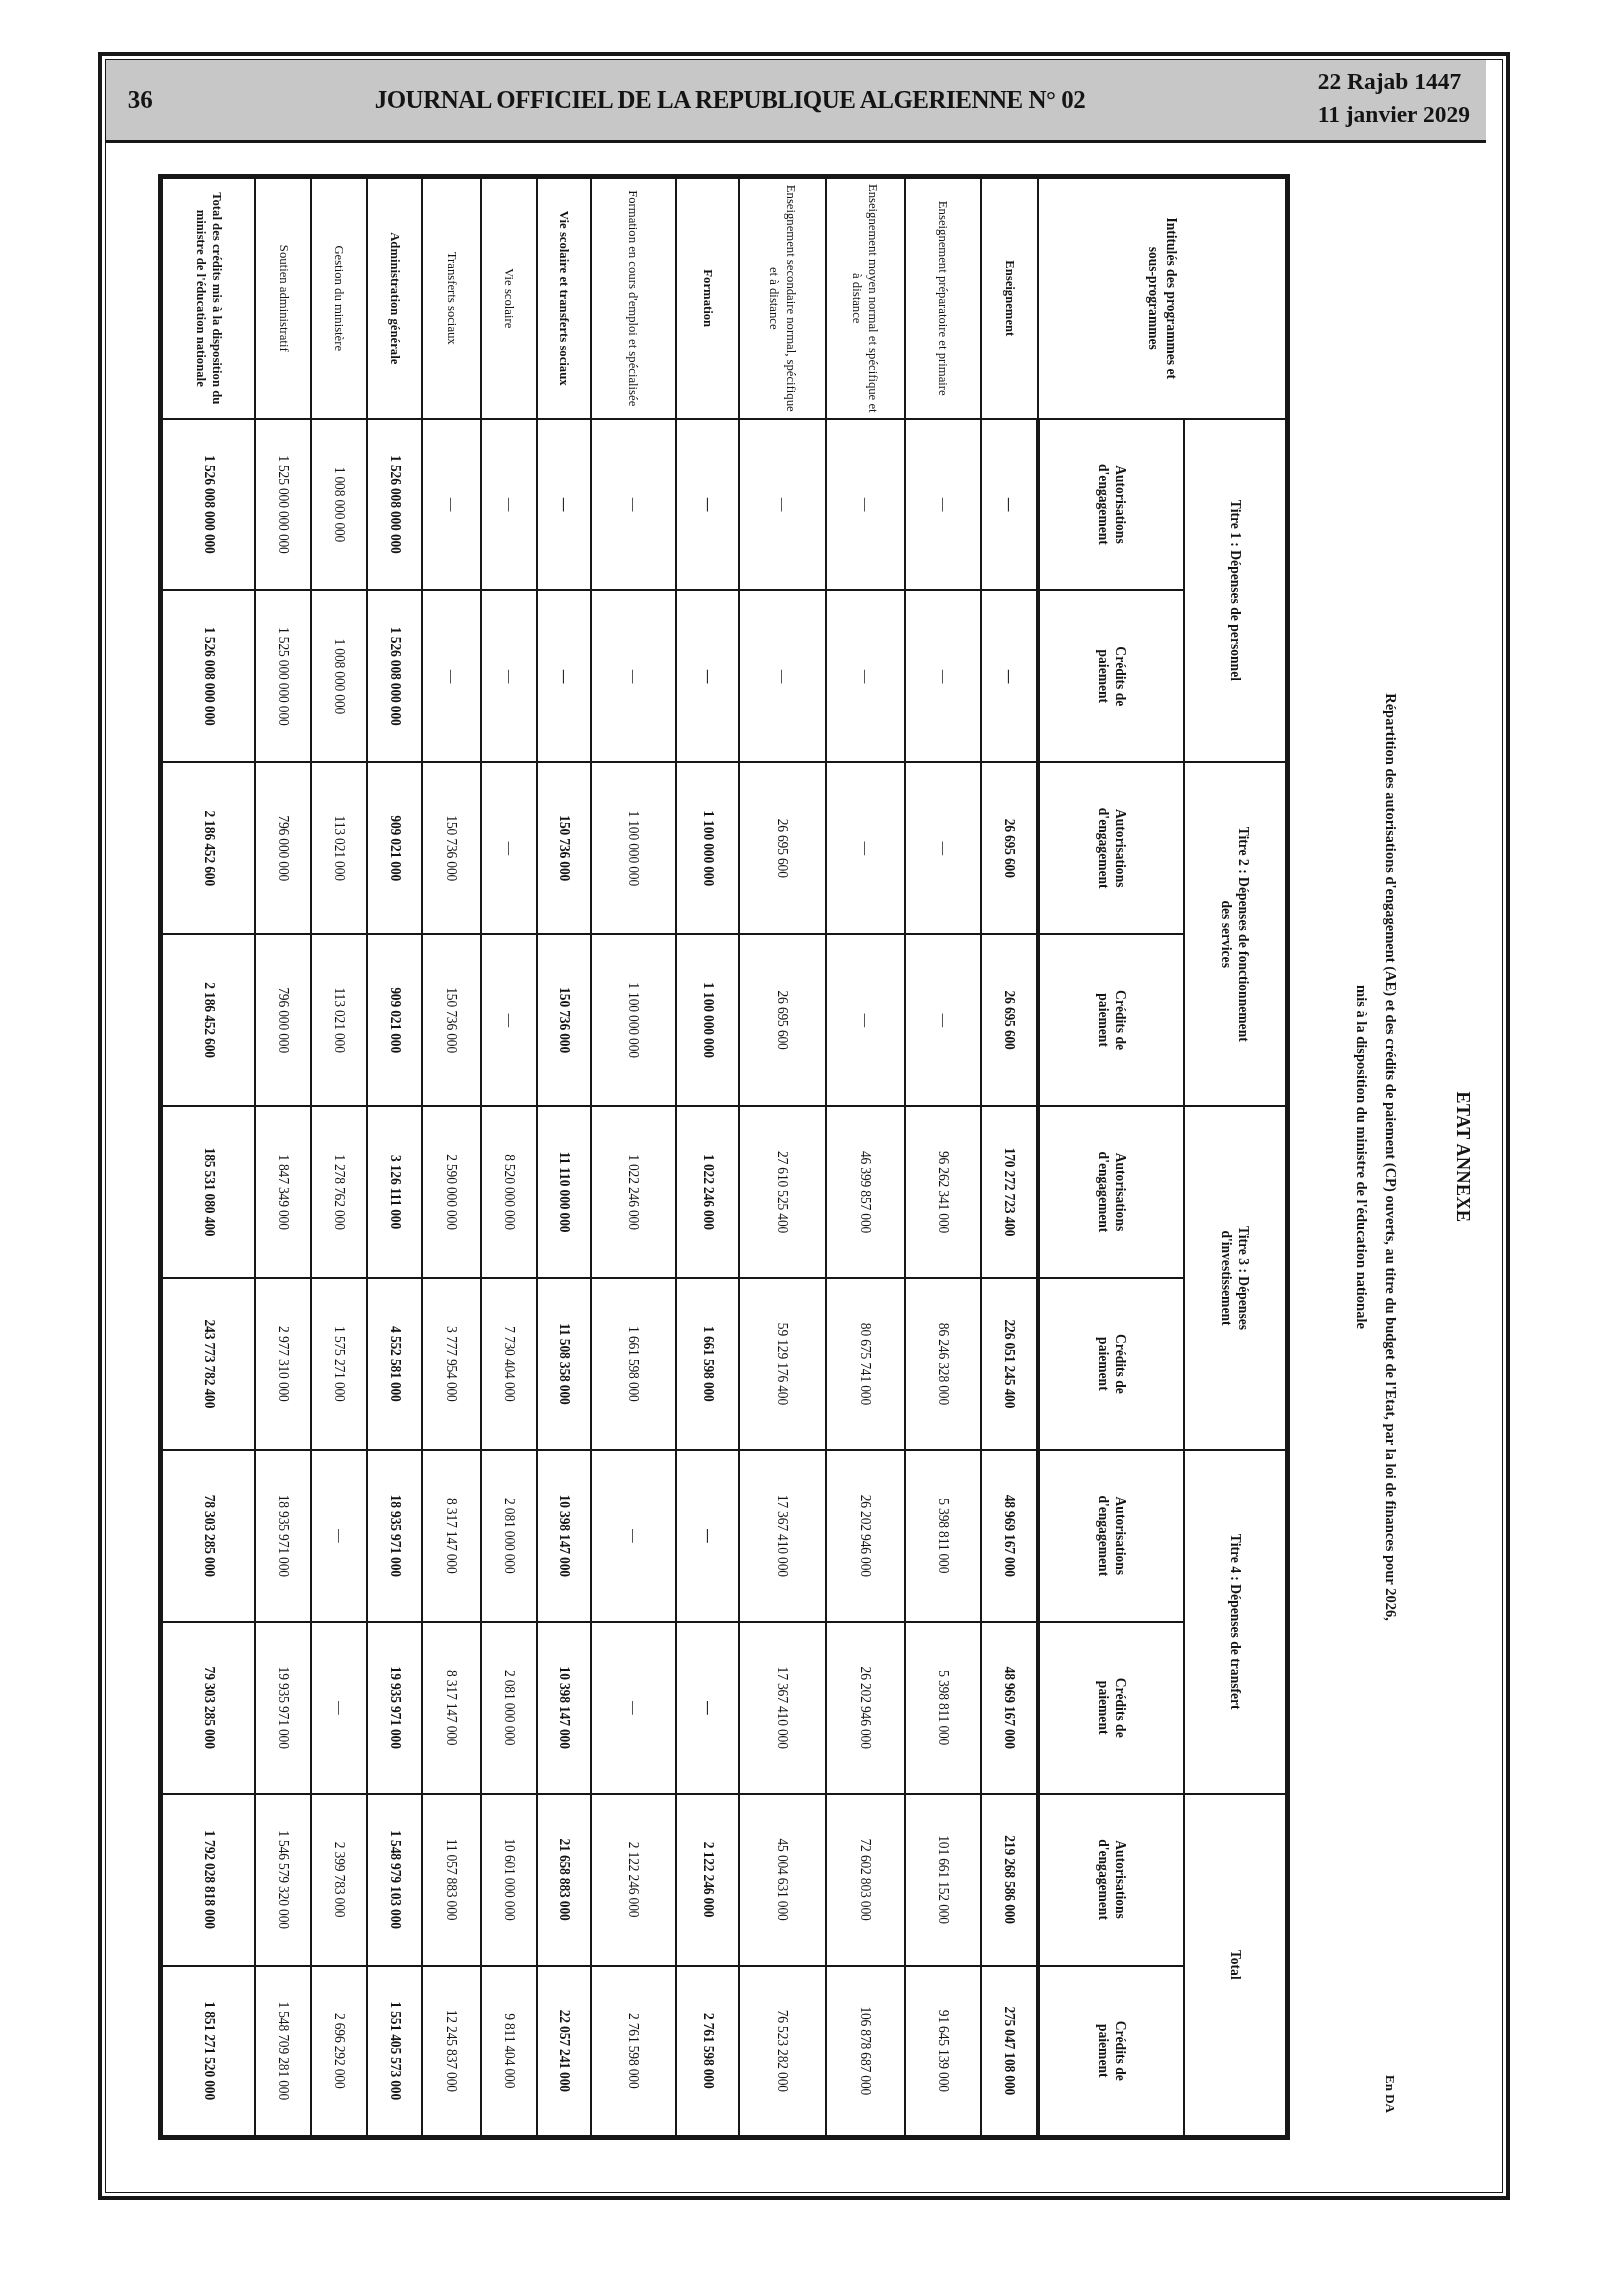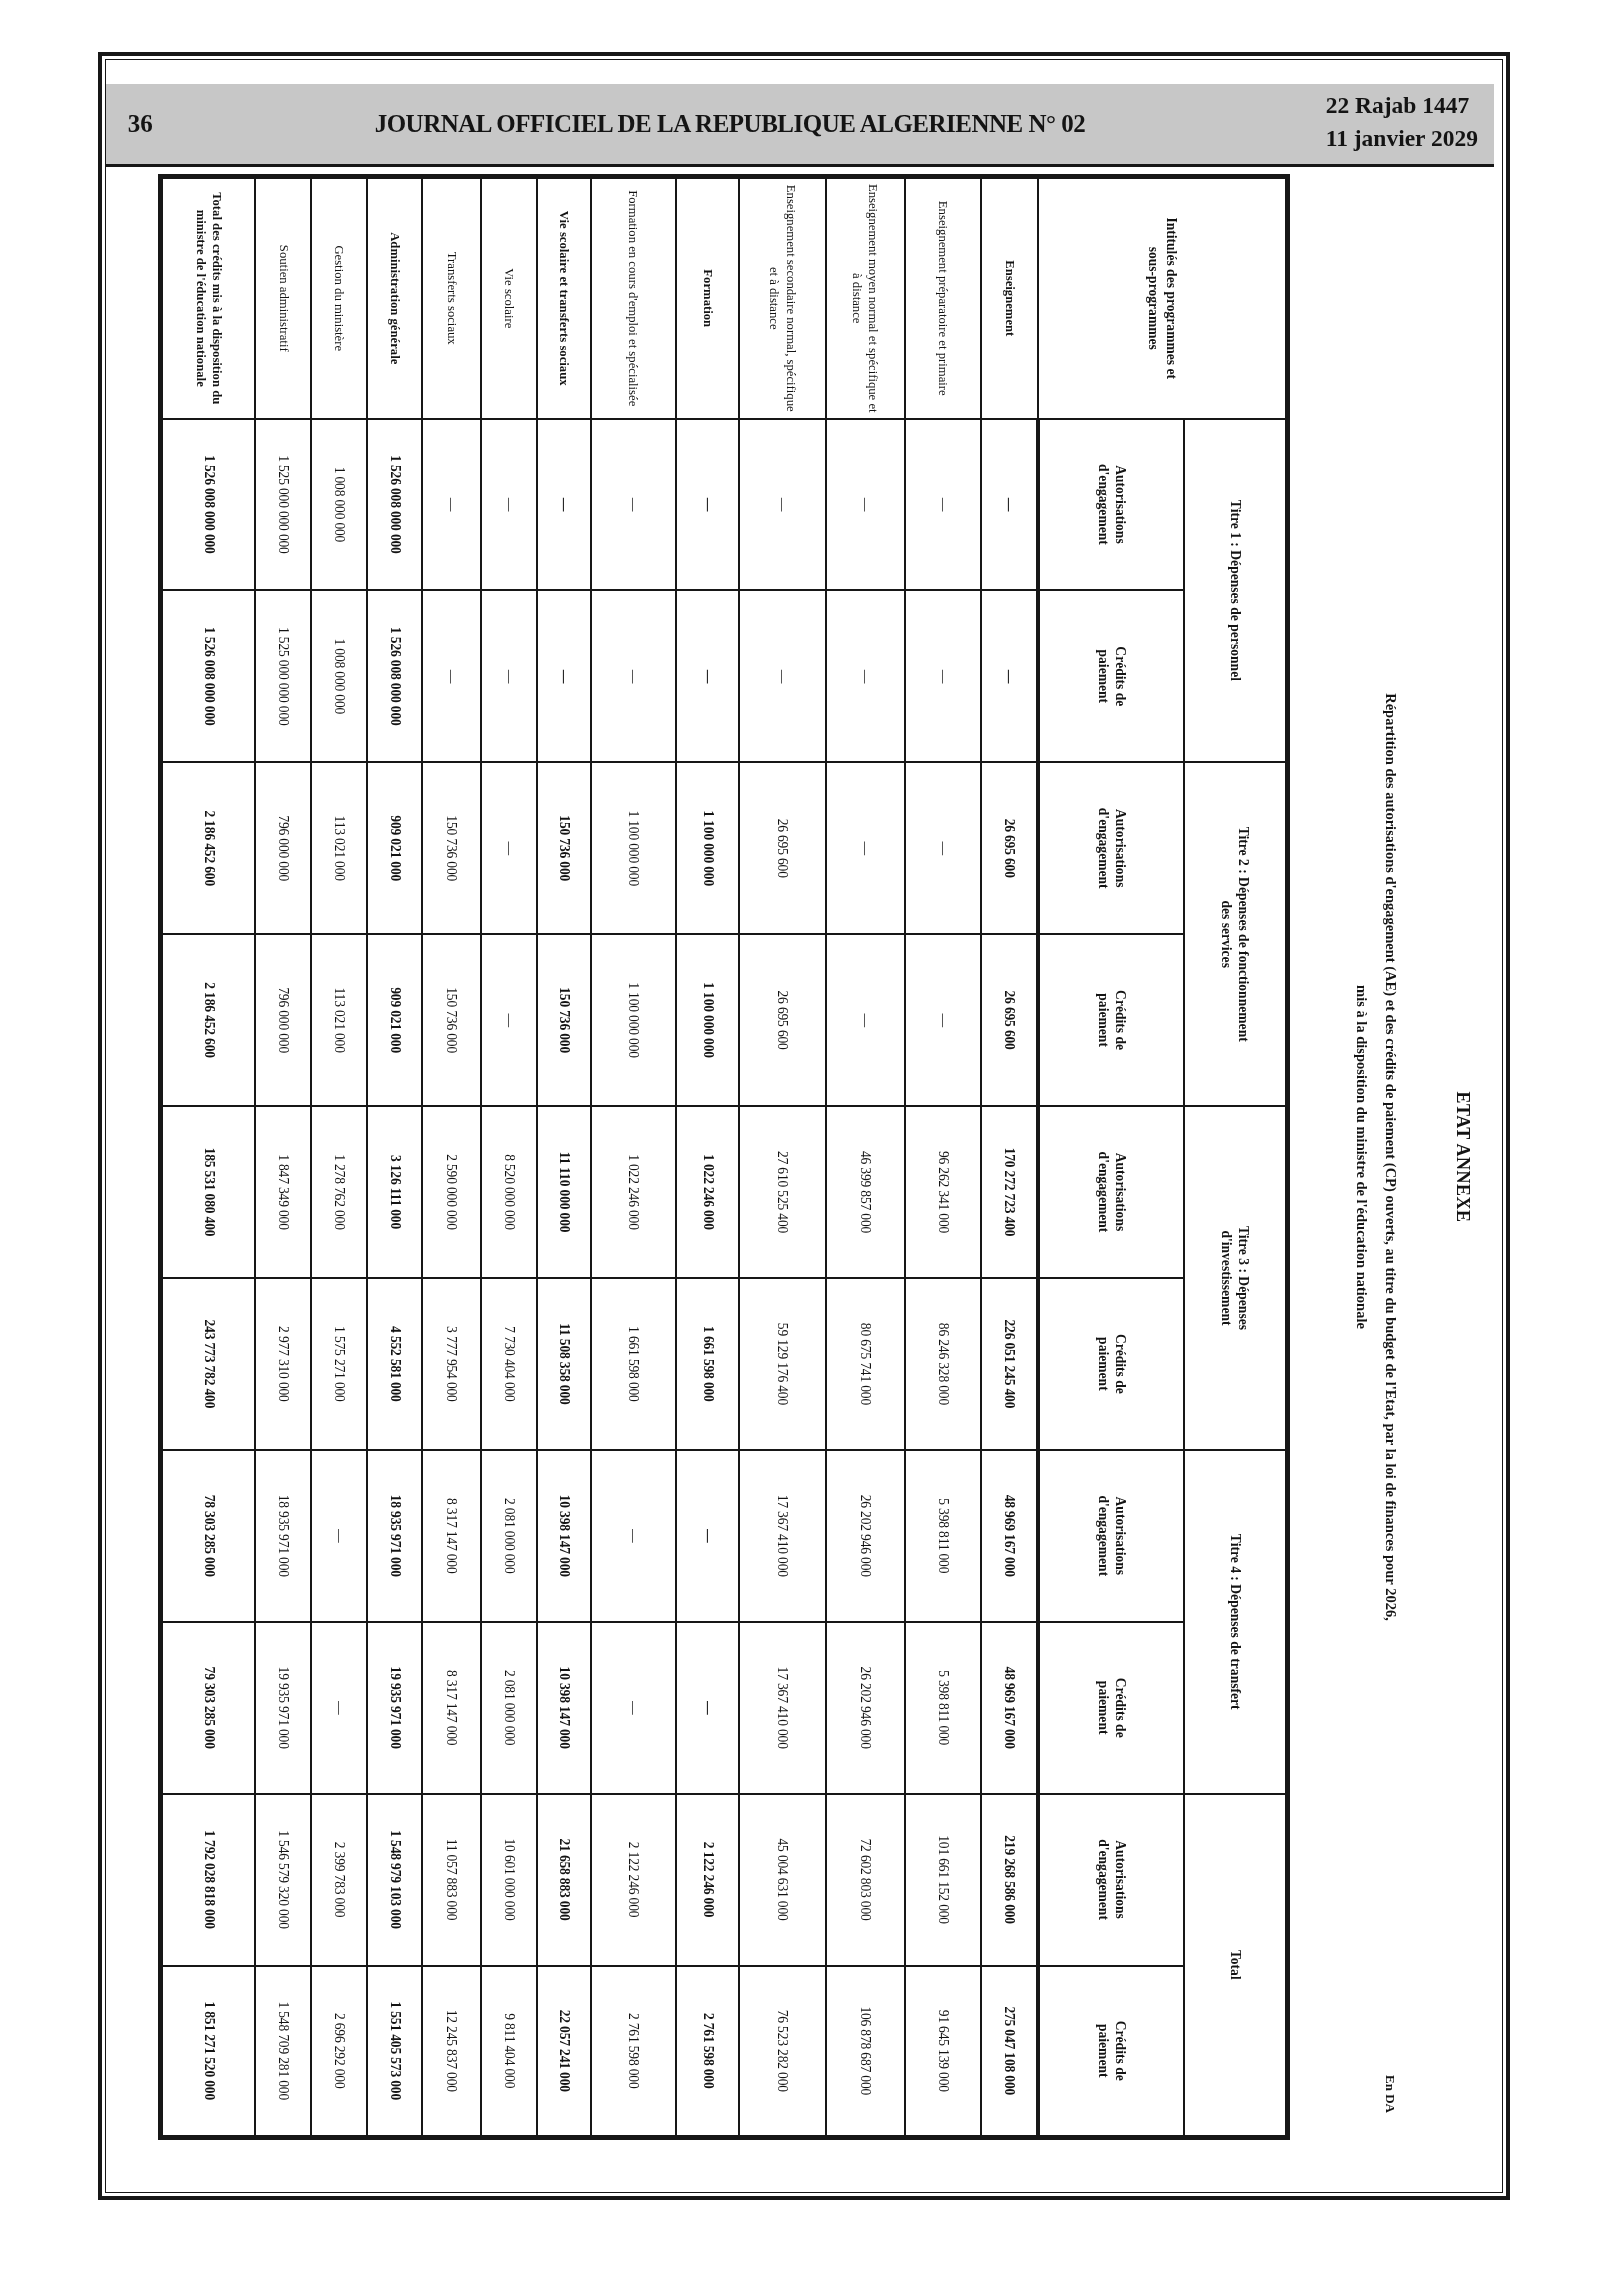--- a/index.html
+++ b/index.html
@@ -3,22 +3,22 @@
 <meta charset="utf-8">
 <style>
   html,body{margin:0;padding:0;background:#ffffff;}
   .page{position:relative;width:1615px;height:2285px;background:#ffffff;overflow:hidden;
         font-family:"Liberation Serif", serif;color:#141414;}
   
   .frame{position:absolute;left:98px;top:52px;width:1404px;height:2140px;
          border:4.5px solid #171717;}
   .frame-inner{position:absolute;left:2.7px;top:2.7px;right:2.7px;bottom:2.7px;border:1.8px solid #171717;}
   
-  .masthead{position:absolute;left:0;top:0;right:8px;height:80px;background:#c7c7c7;
-            border-bottom:3.6px solid #171717;margin-top:24px;}
+  .masthead{position:absolute;left:0;top:0;right:16px;height:80px;background:#c7c7c7;
+            border-bottom:3.6px solid #171717;}
   .pageno{position:absolute;left:22px;top:0;height:80px;line-height:80px;
           font-size:25px;font-weight:bold;}
   .jtitle{position:absolute;left:208px;top:0;width:832px;height:80px;line-height:80px;
           text-align:center;font-size:26px;font-weight:bold;letter-spacing:-0.5px;
           transform:scaleX(0.96);transform-origin:center;white-space:nowrap;}
   .dates{position:absolute;right:16.3px;top:5.4px;text-align:left;font-size:23.5px;
          font-weight:bold;line-height:33px;}
   
   .rot-wrap{position:absolute;left:1484px;top:174px;width:1966px;height:1334px;
             transform:rotate(90deg);transform-origin:0 0;}

